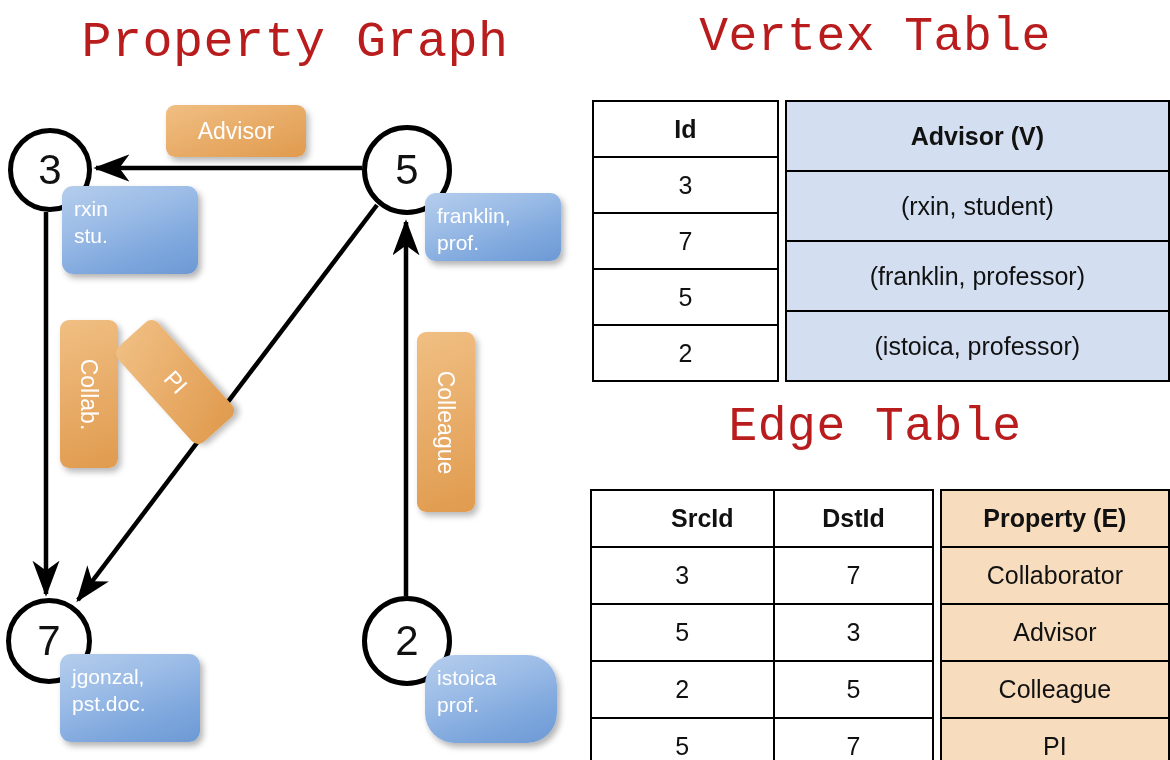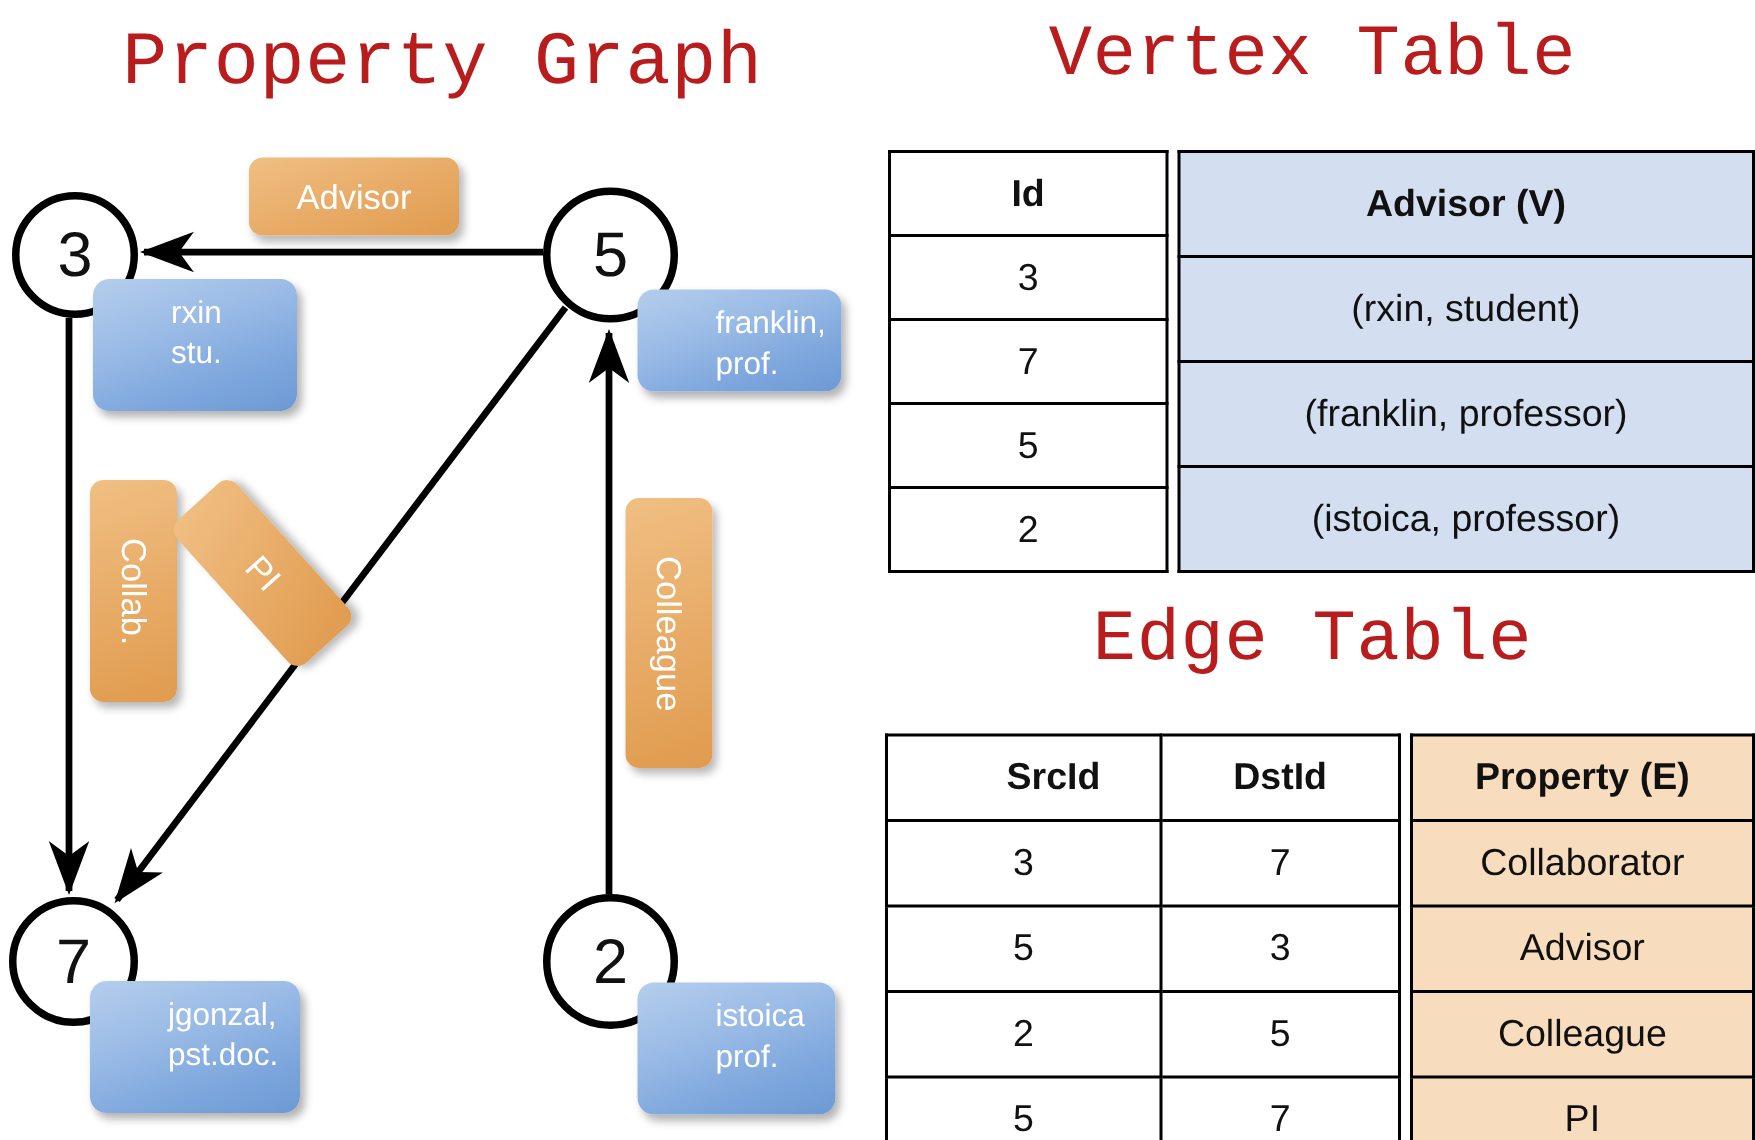--- a/index.html
+++ b/index.html
@@ -42,22 +42,22 @@
     position:absolute;border-radius:11px;
     background:linear-gradient(160deg,#b4cdec 0%,#9dbde7 35%,#7ba5dc 75%,#6d99d4 100%);
     box-shadow:3px 4px 6px rgba(0,0,0,0.30);
     color:#fff;font-size:21px;line-height:1.28;font-weight:400;
     padding:10px 0 0 12px;box-sizing:border-box;z-index:8;
     font-family:"Liberation Sans","DejaVu Sans",sans-serif;
   }
   #vbox-3{left:62px;top:186px;width:136px;height:88px;}
   #vbox-5{left:425px;top:193px;width:136px;height:68px;}
   #vbox-7{left:60px;top:654px;width:140px;height:88px;}
-  #vbox-2{left:425px;top:655px;width:132px;height:88px;}
-  .vbox span{display:block;margin-left:40px;}
+  #vbox-2{left:425px;top:655px;width:132px;height:88px;border-radius:30px;}
+  .vbox span{display:block;}
 
   .ebox{
     position:absolute;border-radius:9px;
     background:linear-gradient(160deg,#f0bf83 0%,#e9ae6b 45%,#e09b4e 100%);
     box-shadow:3px 4px 6px rgba(0,0,0,0.28);
     color:#fff;font-size:23px;font-weight:400;
     display:flex;align-items:center;justify-content:center;
     box-sizing:border-box;z-index:6;
     font-family:"Liberation Sans","DejaVu Sans",sans-serif;
   }

